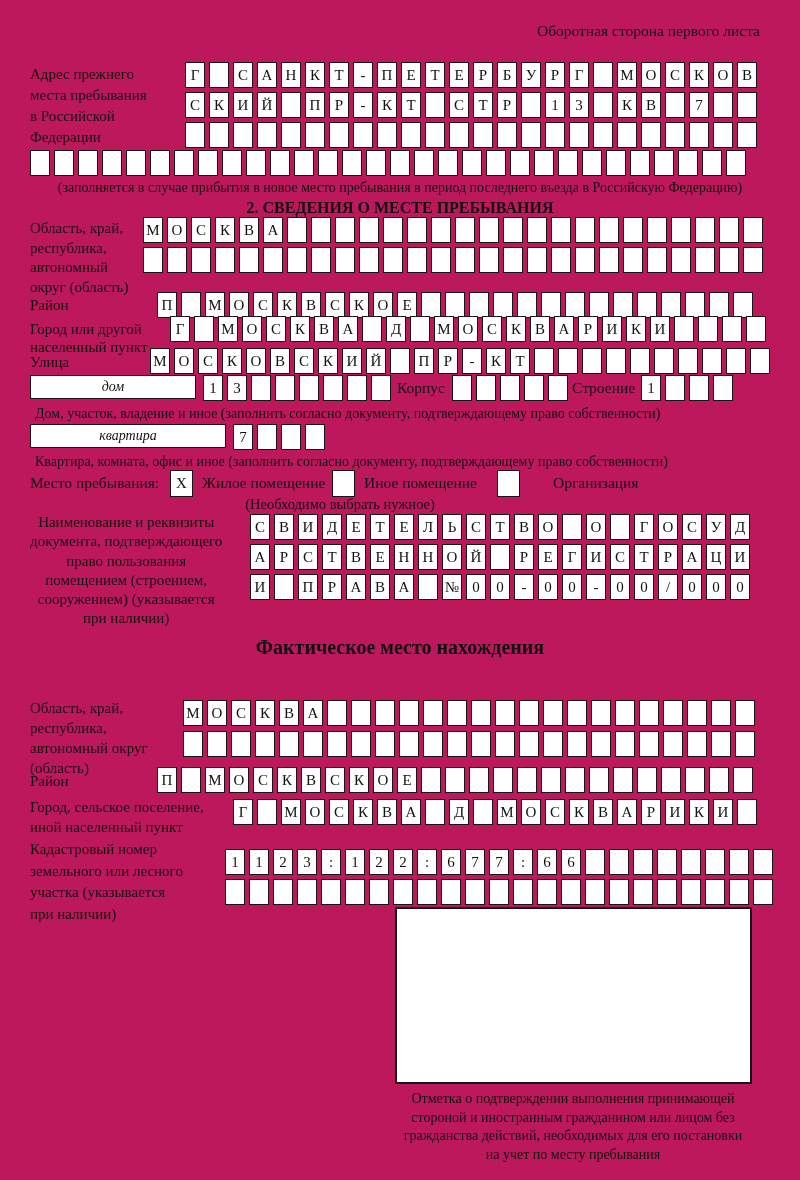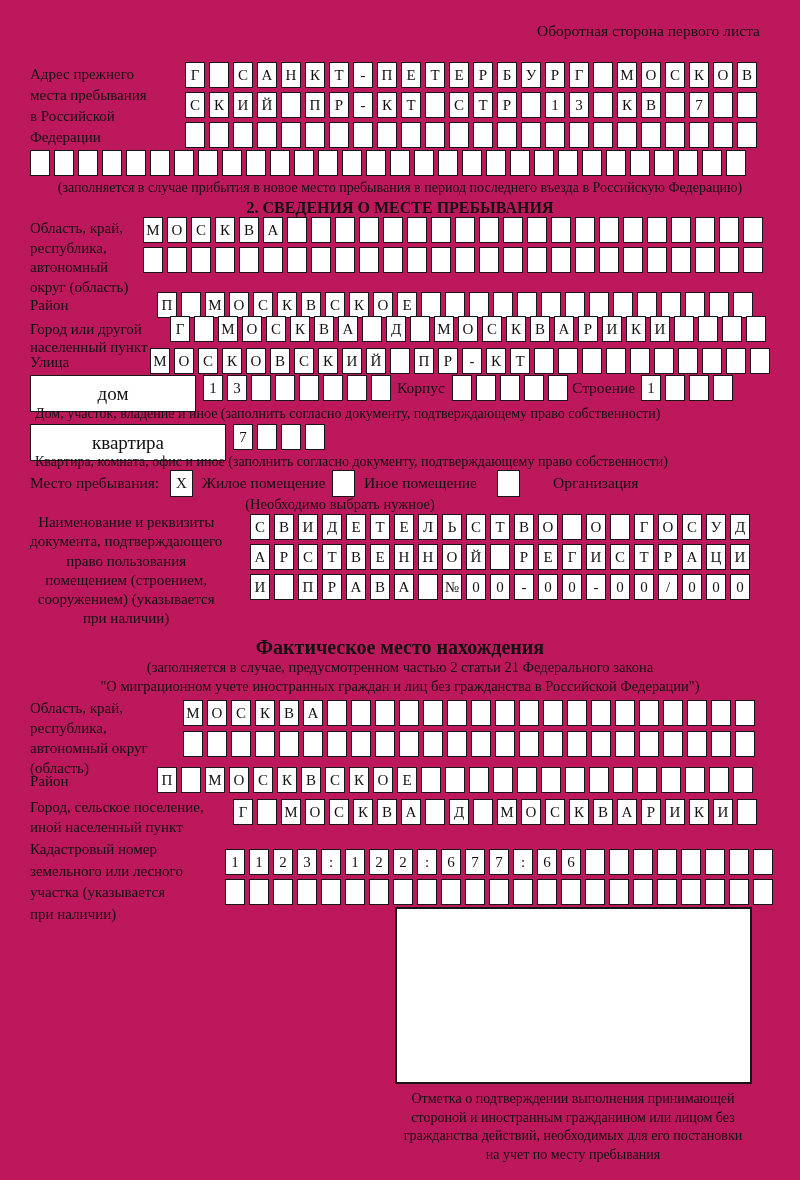--- a/index.html
+++ b/index.html
@@ -9,22 +9,22 @@
   }
   .abs{position:absolute;}
   .flabel{position:absolute;font-size:15px;line-height:21px;white-space:pre-line;color:#111;}
   .boxrow{position:absolute;display:flex;gap:4px;}
   .cbox{
     box-sizing:border-box;flex:0 0 20px;width:20px;height:26px;
     border:1.7px solid #161616;display:flex;align-items:center;justify-content:center;
     font-size:15px;line-height:1;background:#fff;
   }
   .wrect{
-    position:absolute;box-sizing:border-box;height:37px;border:1.7px solid #161616;
-    display:flex;align-items:center;justify-content:center;font-size:19px;background:#fff;
+    position:absolute;box-sizing:border-box;height:24px;border:1.7px solid #161616;
+    display:flex;align-items:center;justify-content:center;font-size:14px;background:#fff;font-style:italic;
   }
   .chkbox{
     position:absolute;box-sizing:border-box;width:23px;height:27px;border:1.7px solid #161616;
     display:flex;align-items:center;justify-content:center;font-size:15px;background:#fff;
   }
   .caption{position:absolute;font-size:14px;color:#111;}
   .caption-center{position:absolute;width:800px;left:0;text-align:center;font-size:14px;color:#111;}
   .title{position:absolute;width:800px;left:0;text-align:center;font-weight:bold;font-size:16px;color:#111;}
   .subtitle{position:absolute;width:800px;left:0;text-align:center;font-size:14.5px;line-height:19px;white-space:pre-line;color:#111;}
   .stamp-box{position:absolute;box-sizing:border-box;border:2px solid #161616;background:#fff;}
@@ -422,22 +422,20 @@
       <div class="cbox">-</div>
       <div class="cbox">0</div>
       <div class="cbox">0</div>
       <div class="cbox">/</div>
       <div class="cbox">0</div>
       <div class="cbox">0</div>
       <div class="cbox">0</div>
     </div>
 
   <div class="title" style="top:636px;font-size:20px;">Фактическое место нахождения</div>
-  <div class="subtitle" style="top:658px;">(заполняется в случае, предусмотренном частью 2 статьи 21 Федерального закона
-"О миграционном учете иностранных граждан и лиц без гражданства в Российской Федерации")</div>
 
   <div class="flabel" style="left:30px;top:698px;line-height:20px;">Область, край,
 республика,
 автономный округ
 (область)</div>
   <div class="boxrow" style="left:183px;top:700px;">
       <div class="cbox">М</div>
       <div class="cbox">О</div>
       <div class="cbox">С</div>
       <div class="cbox">К</div>

